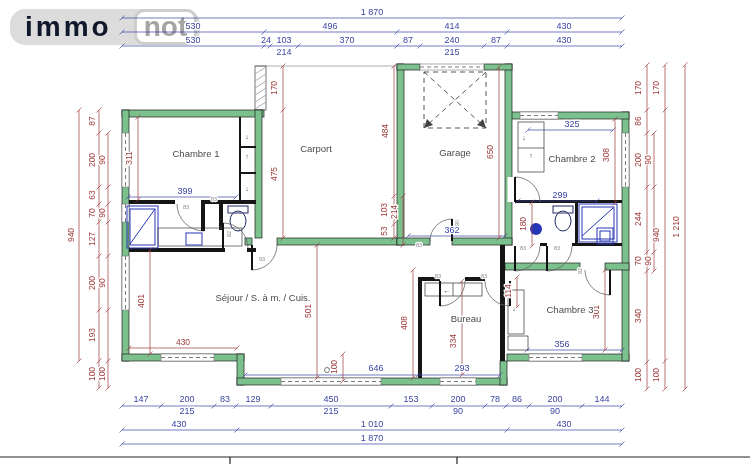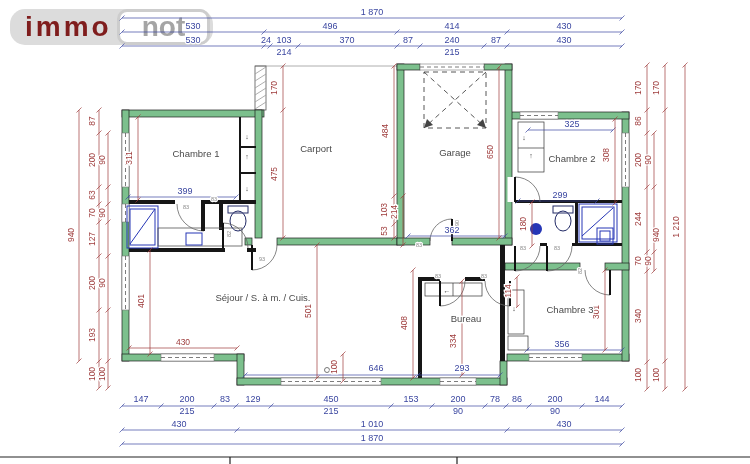--- a/index.html
+++ b/index.html
@@ -1,22 +1,22 @@
 <!DOCTYPE html>
 <html><head>
 <meta charset="utf-8">
 <style>
   html,body{margin:0;padding:0;background:#fff;}
   body{width:750px;height:464px;overflow:hidden;font-family:"Liberation Sans",sans-serif;}
   .stage{position:relative;width:750px;height:464px;background:#fff;}
   .logo{position:absolute;left:10px;top:9px;height:36px;background:#dcdcdc;border-radius:15px;
         display:flex;align-items:center;padding:0 3px 0 15px;z-index:1;}
-  .logo .immo{color:#7f1d1d;font-weight:bold;font-size:28px;letter-spacing:3px;line-height:1;}
+  .logo .immo{color:#0f172a;font-weight:bold;font-size:28px;letter-spacing:3px;line-height:1;}
   .logo .not{background:#fff;border:3px solid #cdcdcd;border-radius:10px;color:#a5a5a5;
-        font-weight:bold;font-size:28px;line-height:1;padding:1px 22px;margin-left:5px;}
+        font-weight:bold;font-size:28px;line-height:1;padding:1px 7px;margin-left:22px;}
   svg{position:absolute;left:0;top:0;z-index:2;}
   svg text{font-family:"Liberation Sans",sans-serif;text-anchor:middle;}
   .halo{paint-order:stroke;stroke:#fff;stroke-width:2.5px;}
   .tB{fill:#3a46a0;font-size:9px;}
   .tR{fill:#9e3b3b;font-size:8.5px;}
   .tRoom{fill:#4a4a4a;font-size:9.5px;}
   .tDoor{fill:#8a8a8a;font-size:5.5px;}
   .tGlyph{fill:#333;font-size:7px;}
   .lB{stroke:#3a46a0;stroke-width:.7;}
   .lR{stroke:#9e3b3b;stroke-width:.7;}

